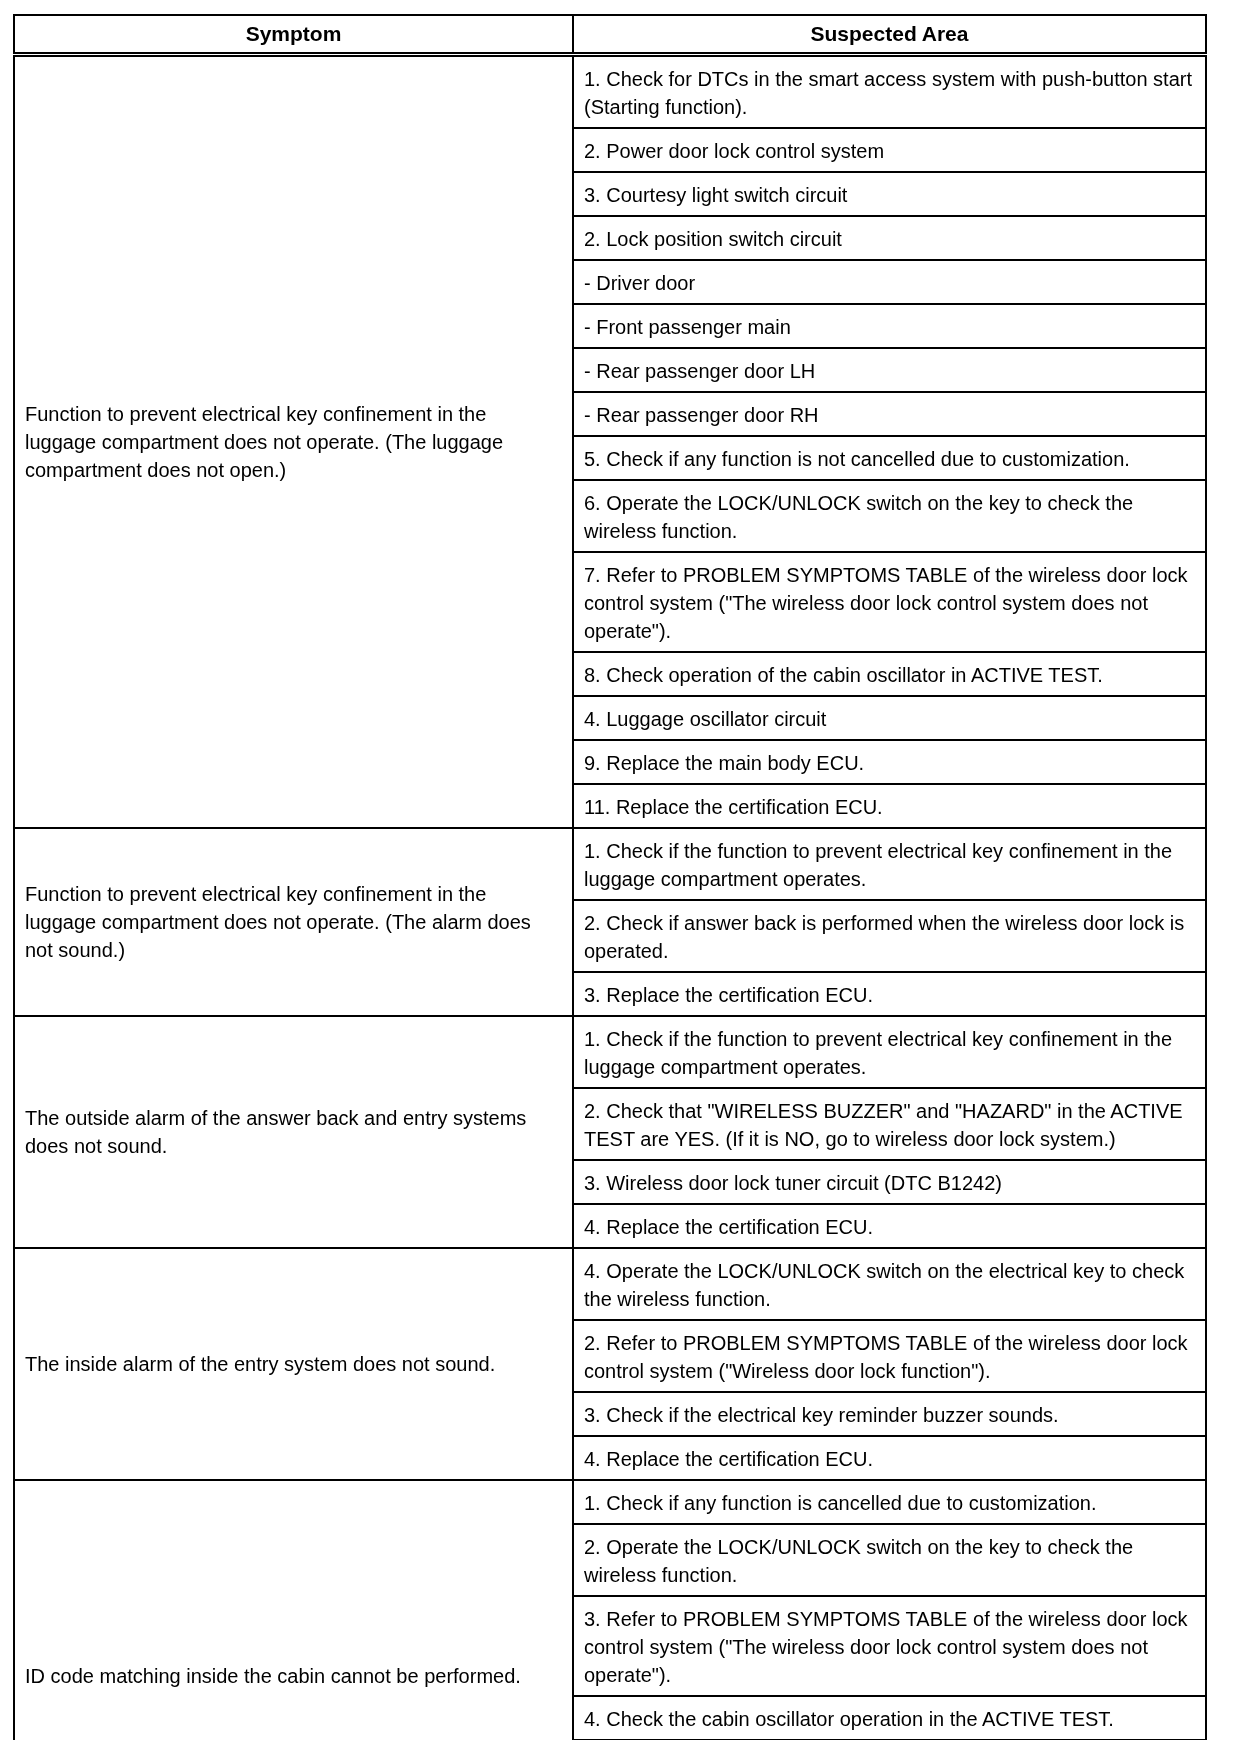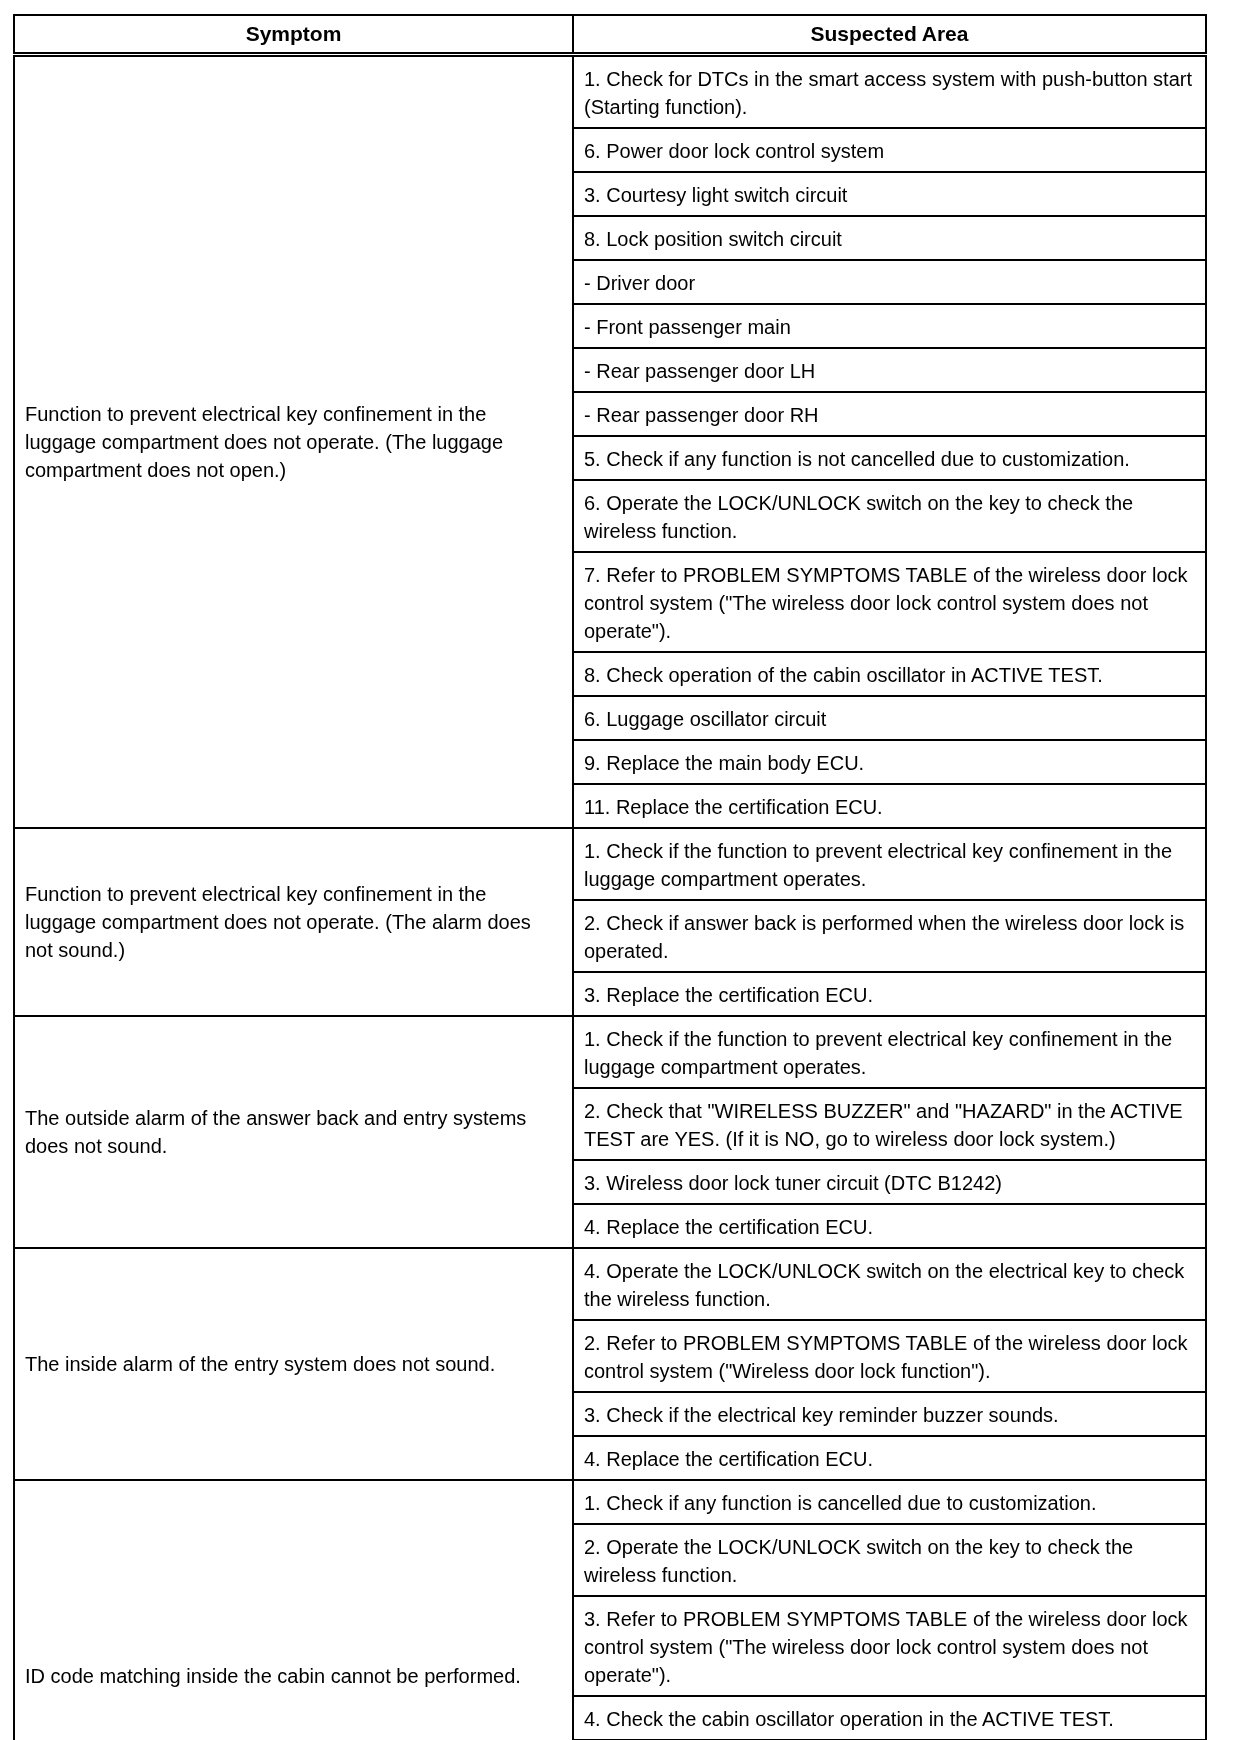--- a/index.html
+++ b/index.html
@@ -28,27 +28,27 @@
       <th>Symptom</th>
       <th>Suspected Area</th>
     </tr>
   </thead>
   <tbody id="tbody">
       <tr>
         <td class="sym" rowspan="15">Function to prevent electrical key confinement in the luggage compartment does not operate. (The luggage compartment does not open.)</td>
         <td class="area">1. Check for DTCs in the smart access system with push-button start (Starting function).</td>
       </tr>
       <tr>
-        <td class="area">6. Power door lock control system</td>
+        <td class="area">2. Power door lock control system</td>
       </tr>
       <tr>
         <td class="area">3. Courtesy light switch circuit</td>
       </tr>
       <tr>
-        <td class="area">8. Lock position switch circuit</td>
+        <td class="area">2. Lock position switch circuit</td>
       </tr>
       <tr>
         <td class="area">- Driver door</td>
       </tr>
       <tr>
         <td class="area">- Front passenger main</td>
       </tr>
       <tr>
         <td class="area">- Rear passenger door LH</td>
       </tr>
@@ -61,21 +61,21 @@
       <tr>
         <td class="area">6. Operate the LOCK/UNLOCK switch on the key to check the wireless function.</td>
       </tr>
       <tr>
         <td class="area">7.  Refer to PROBLEM SYMPTOMS TABLE of the wireless door lock control system ("The wireless door lock control system does not operate").</td>
       </tr>
       <tr>
         <td class="area">8. Check operation of the cabin oscillator in ACTIVE TEST.</td>
       </tr>
       <tr>
-        <td class="area">6. Luggage oscillator circuit</td>
+        <td class="area">4. Luggage oscillator circuit</td>
       </tr>
       <tr>
         <td class="area">9. Replace the main body ECU.</td>
       </tr>
       <tr>
         <td class="area">11. Replace the certification ECU.</td>
       </tr>
       <tr>
         <td class="sym" rowspan="3">Function to prevent electrical key confinement in the luggage compartment does not operate. (The alarm does not sound.)</td>
         <td class="area">1. Check if the function to prevent electrical key confinement in the luggage compartment operates.</td>

